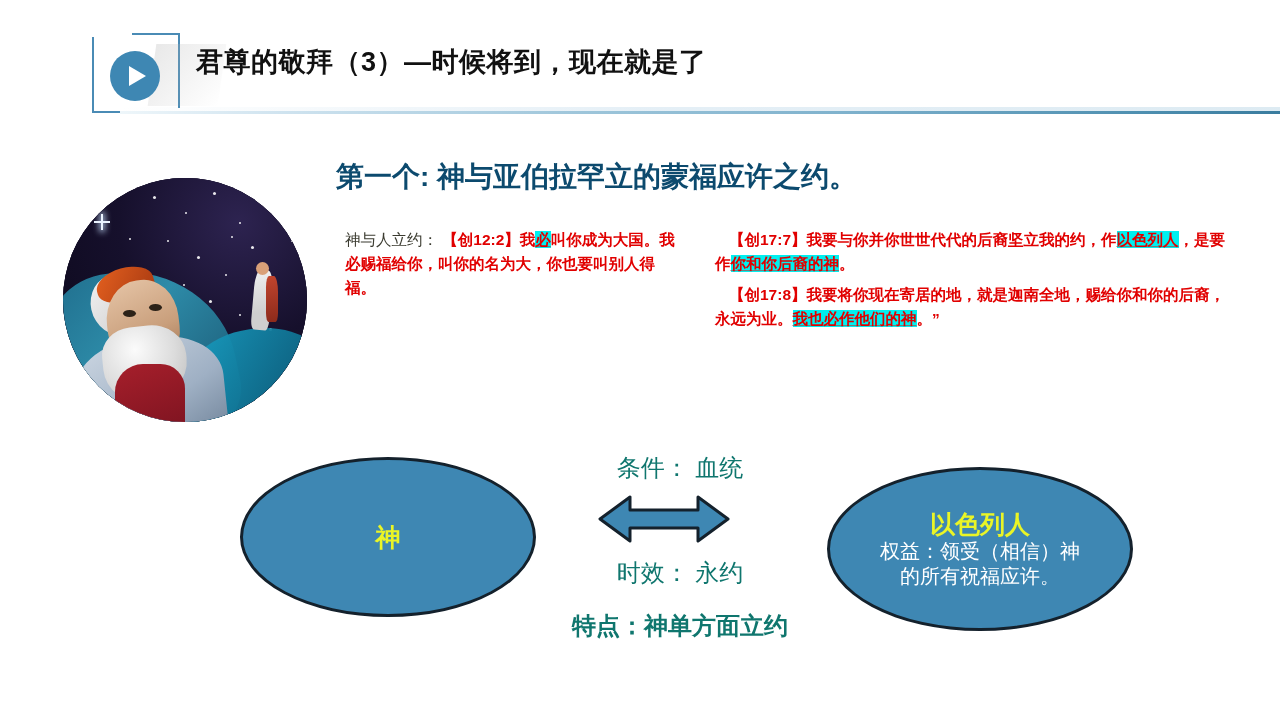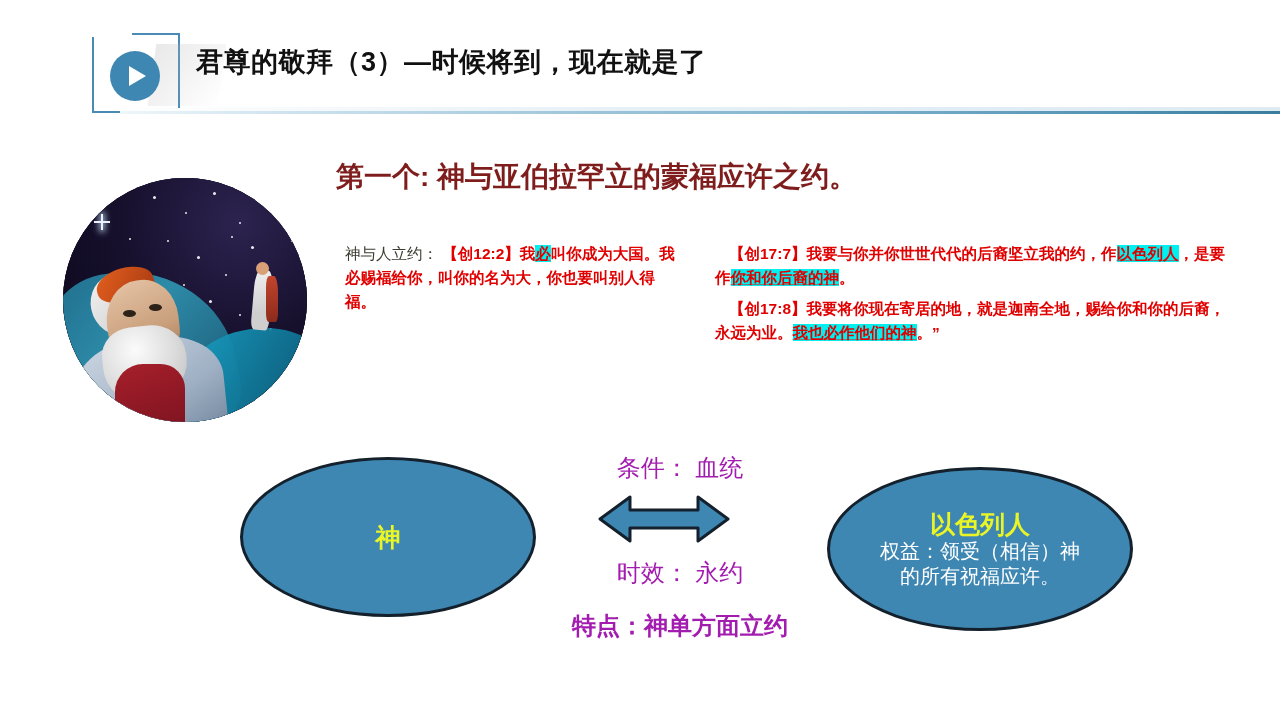--- a/index.html
+++ b/index.html
@@ -235,33 +235,32 @@
     border-radius: 25% 35% 20% 20%;
   }
 
   
   #section-title {
     position: absolute;
     left: 336px;
     top: 158px;
     font-size: 28px;
     font-weight: bold;
-    color: #7f1d1d;
+    color: #0c4a6e;
     white-space: nowrap;
   }
 
   
   .scripture-col {
     position: absolute;
     color: #e10000;
     font-size: 15.5px;
     line-height: 24px;
     font-weight: bold;
     font-family: "Liberation Sans", "DejaVu Sans", sans-serif;
-    margin-top: 14px;
   }
   #scripture-left  { left: 345px; top: 228px; width: 340px; }
   #scripture-right { left: 715px; top: 228px; width: 520px; }
 
   .scripture-col p { margin: 0 0 7px 0; }
   .para-indent { text-indent: 14px; }
 
   .lbl {
     color: #3b3b30;
     font-weight: normal;
@@ -315,21 +314,21 @@
     font-weight: normal;
     color: #ffffff;
     padding: 0 24px;
   }
   #oval-israel .oval-body { padding: 0 44px; }
 
   
   .center-text {
     position: absolute;
     text-align: center;
-    color: #a21caf;
+    color: #0f766e;
     white-space: nowrap;
   }
   #center-condition {
     left: 530px; top: 452px; width: 300px;
     font-size: 24px;
   }
   #center-duration {
     left: 530px; top: 557px; width: 300px;
     font-size: 24px;
   }

